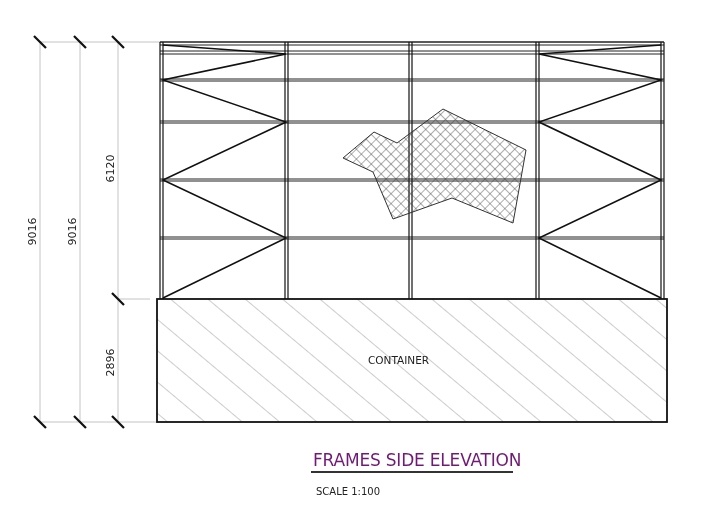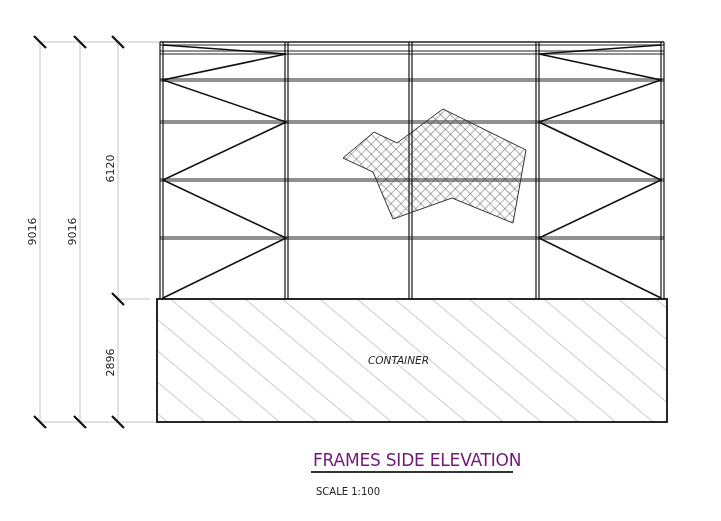--- a/index.html
+++ b/index.html
@@ -81,17 +81,17 @@
   <polyline fill="none" stroke="#111" stroke-width="1.6" points="661,45 539,54 661,80 539,122 661,180 539,238 661,298"></polyline>
 
   <polygon fill="url(#mesh)" stroke="#333" stroke-width="1" points="343,158 374,132 397,143 443,109 526,150 513,223 452,198 393,219 373,172"></polygon>
 </svg>
 
 <div class="dimtext" style="left:18px; top:225px;">9016</div>
 <div class="dimtext" style="left:58px; top:225px;">9016</div>
 <div class="dimtext" style="left:96px; top:162px;">6120</div>
 <div class="dimtext" style="left:96px; top:356px;">2896</div>
 
-<div class="container-label" style="left:368px; top:354px;font-style:italic;">CONTAINER</div>
+<div class="container-label" style="left:368px; top:354px;">CONTAINER</div>
 
 <div class="title">FRAMES SIDE ELEVATION</div>
 <div class="title-underline"></div>
 <div class="scale">SCALE 1:100</div>
 
 </body></html>

